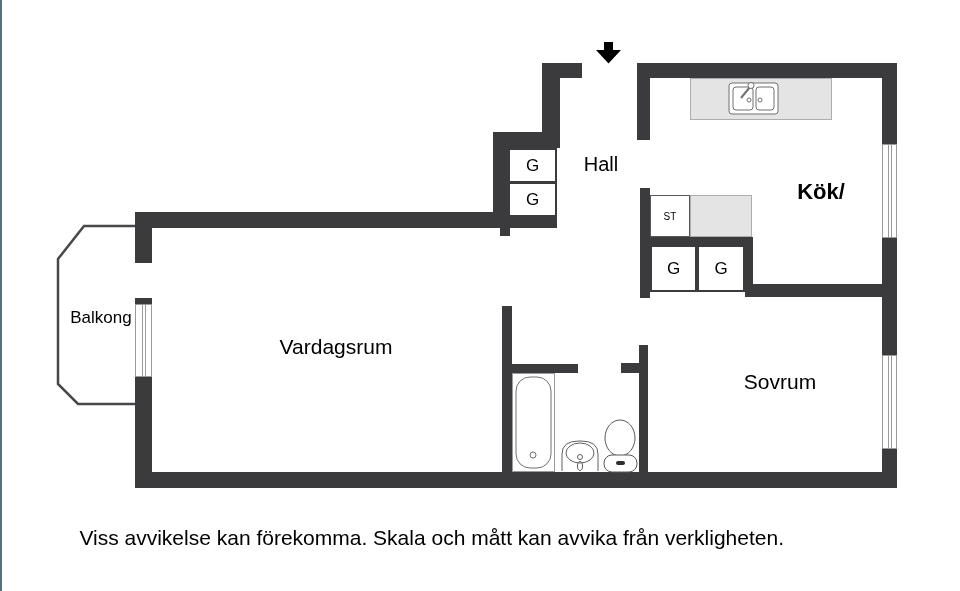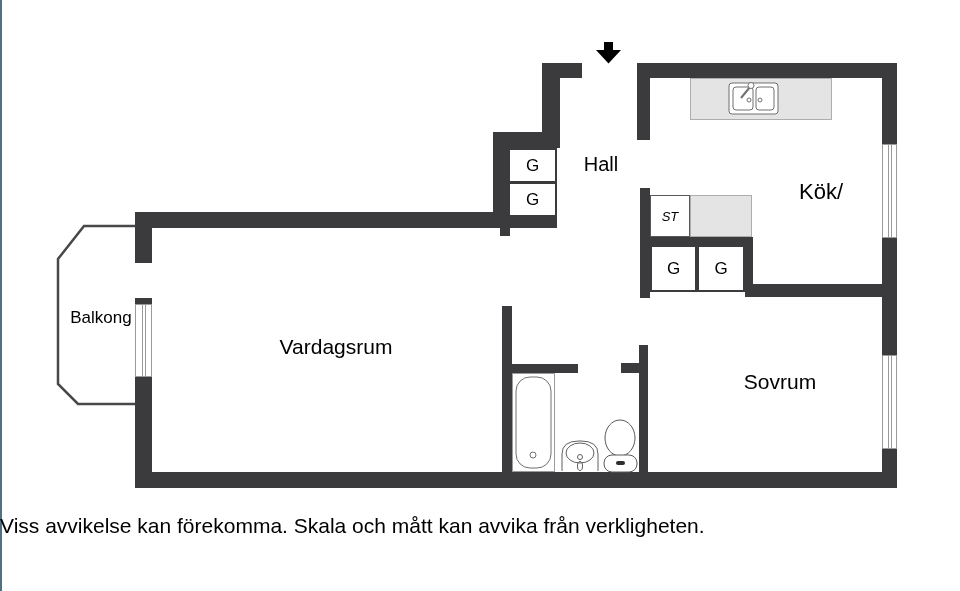--- a/index.html
+++ b/index.html
@@ -15,24 +15,24 @@
   .window:after{left:58%;}
   .graybox{position:absolute;background:#E4E4E4;border:1px solid #adadad;box-sizing:border-box;}
   .whitebox{position:absolute;background:#fff;border:1px solid #58585a;box-sizing:border-box;}
   .closet{position:absolute;background:#fff;border:2px solid #3B3B3D;box-sizing:border-box;
     display:flex;align-items:center;justify-content:center;font-size:17px;}
   .label{position:absolute;transform:translate(-50%,-50%);white-space:nowrap;text-align:center;}
   .lbl-hall{font-size:20px;}
   .lbl-room{font-size:21px;}
   .lbl-kitchen{font-size:22px;line-height:29px;}
   .lbl-balcony{font-size:17px;}
-  .lbl-st{font-size:13px;font-style:italic;}
+  .lbl-st{font-size:10px;}
   .tub-outer{position:absolute;left:512px;top:373px;width:43px;height:99px;background:#fff;
     border:1px solid #9a9a9a;box-sizing:border-box;}
-  .disclaimer{position:absolute;left:0;top:514px;width:784px;text-align:left;font-size:21px;}
+  .disclaimer{position:absolute;left:0;top:526px;width:784px;text-align:right;font-size:21px;}
   svg{position:absolute;left:0;top:0;}
 </style>
 </head>
 <body>
 
 <div id="stage">
   <div class="edge-line"></div>
 
   <div class="wall" style="left:542px;top:63px;width:40px;height:15px;"></div>
   <div class="wall" style="left:542px;top:78px;width:18px;height:54px;"></div>
@@ -110,21 +110,21 @@
     </g>
 
     <g stroke="#58585a" fill="#ffffff">
       <ellipse cx="620" cy="438" rx="15" ry="18"></ellipse>
       <rect x="604" y="455" width="33" height="17" rx="8"></rect>
       <rect x="616" y="461" width="9" height="4" rx="2" fill="#2e2e30" stroke="none"></rect>
     </g>
   </svg>
 
   <div class="label lbl-hall" style="left:601px;top:164px;">Hall</div>
-  <div class="label lbl-kitchen" style="left:821px;top:191px;">
+  <div class="label lbl-kitchen" style="left:821px;top:191px;font-weight:bold;">
     <div>Kök/</div>
   </div>
   <div class="label lbl-room" style="left:336px;top:347px;">Vardagsrum</div>
   <div class="label lbl-room" style="left:780px;top:382px;">Sovrum</div>
   <div class="label lbl-balcony" style="left:101px;top:318px;">Balkong</div>
   <div class="label lbl-st" style="left:670px;top:216px;">ST</div>
 
   <div class="disclaimer">Viss avvikelse kan förekomma. Skala och mått kan avvika från verkligheten.</div>
 </div>
 

